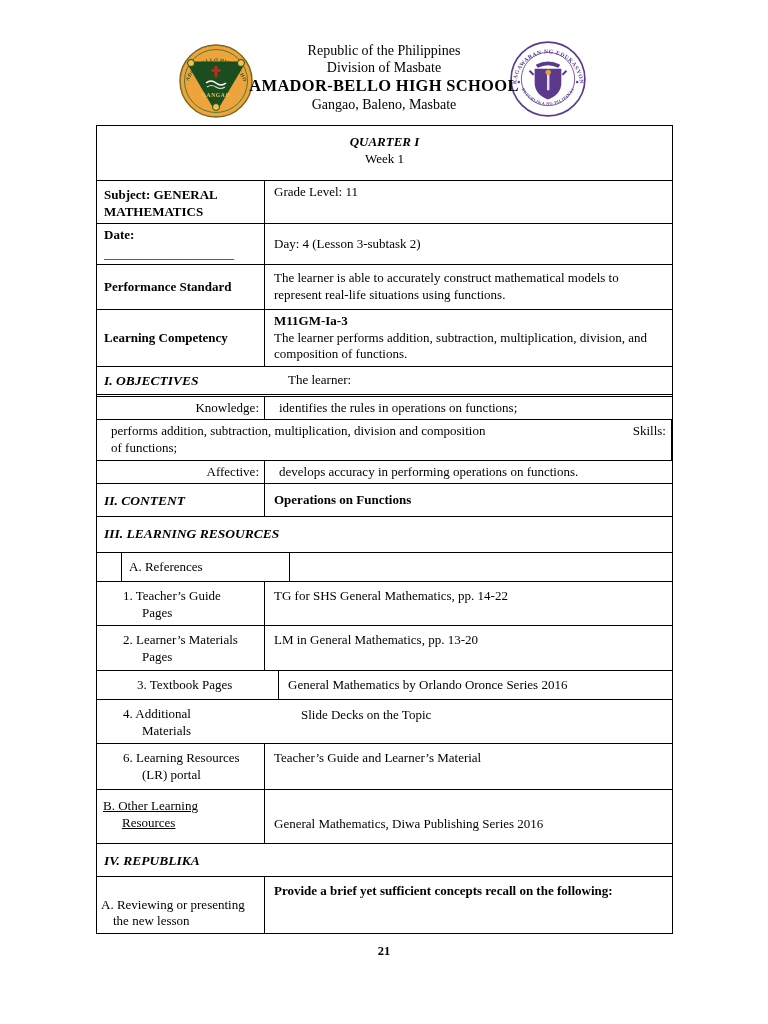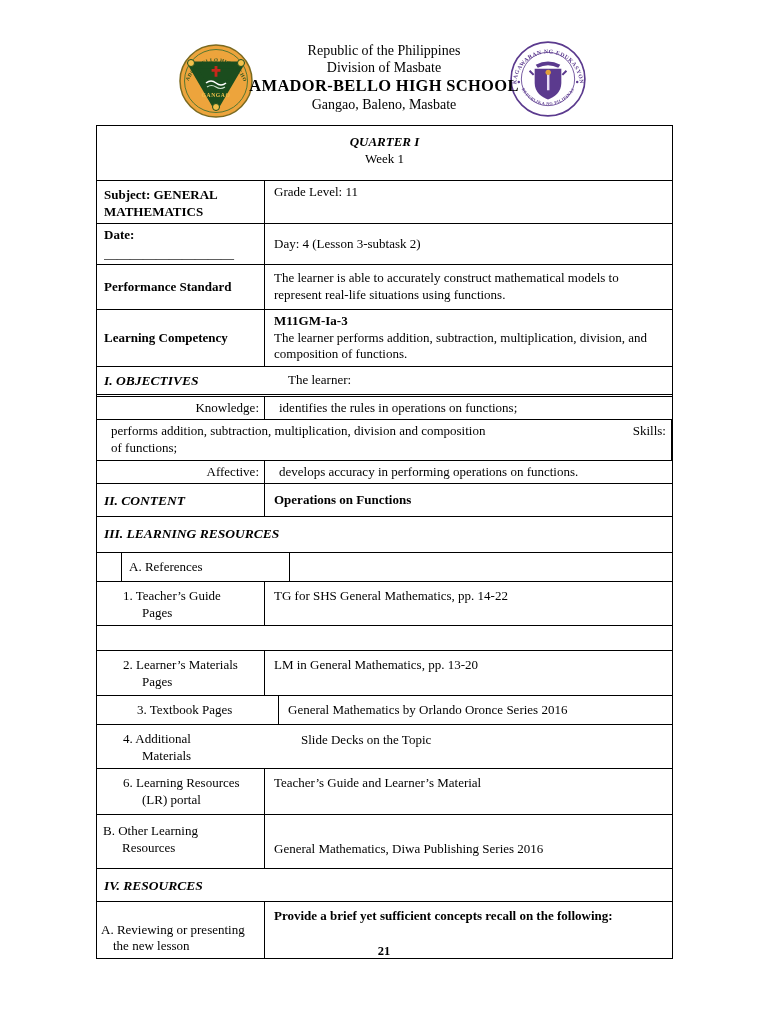--- a/index.html
+++ b/index.html
@@ -28,21 +28,21 @@
   .bi { font-weight:bold; font-style:italic; font-size:13.5px; }
   .vc { display:flex; flex-direction:column; justify-content:center; }
   .ra { text-align:right; padding-right:5px; }
   .objtext { padding-left:14px; }
   .learner-cell { padding-left:23px; }
   .titlecell { flex:1; text-align:center; padding:8px 4px 6px 4px; }
   .title-line1 { font-weight:bold; font-size:13px;font-style:italic; }
   .title-line2 { font-size:13px; }
   .sectioncell { flex:1; padding:8px 6px 6px 7px; }
   .hang-num { padding-left:45px; text-indent:-19px; padding-top:6px; }
-  .hang-b   { padding-left:25px; text-indent:-19px; padding-top:8px; }
+  .hang-b   { padding-left:25px; text-indent:-19px; padding-top:8px;text-decoration:underline; }
   .hang-a   { padding-left:16px; text-indent:-12px; padding-top:20px; }
   .indent-more { padding-left:36px; padding-top:7px; }
   .push-down { padding-top:26px; }
   .pt6 { padding-top:6px; }
   .blank-line { display:block; margin-top:2px; letter-spacing:0; font-weight:normal; overflow:hidden; white-space:nowrap; height:15px; }
   .comp-code { font-weight:bold; }
 
   .page-number { position:absolute; top:944px; left:0; width:768px; text-align:center; font-weight:bold; font-size:12.5px; }
 </style>
 </head>
@@ -147,21 +147,21 @@
       </div>
       <div class="row" style="min-height: 30px; margin-left: 24px;">
         <div class="cell lc pt6">A.  References</div>
         <div class="cell rc "></div>
       </div>
       <div class="row" style="min-height: 45px;">
         <div class="cell lc hang-num">1.  Teacher’s Guide
 Pages</div>
         <div class="cell rc pt6">TG for SHS General Mathematics,   pp. 14-22</div>
       </div>
-      <div class="row" style="min-height: 46px; margin-top: 25px;">
+      <div class="row" style="min-height: 46px;">
         <div class="cell lc hang-num">2.  Learner’s Materials
 Pages</div>
         <div class="cell rc pt6">LM in General Mathematics, pp. 13-20</div>
       </div>
       <div class="row" style="min-height: 30px; padding-left: 14px;">
         <div class="cell lc hang-num">3.  Textbook Pages</div>
         <div class="cell rc pt6">General Mathematics by Orlando Oronce Series 2016</div>
       </div>
       <div class="row nodiv" style="min-height: 45px;">
         <div class="cell lc hang-num">4.  Additional
@@ -172,21 +172,21 @@
         <div class="cell lc hang-num">6.  Learning Resources
 (LR) portal</div>
         <div class="cell rc pt6">Teacher’s Guide and Learner’s Material</div>
       </div>
       <div class="row" style="min-height: 55px;">
         <div class="cell lc hang-b">B.  Other Learning
 Resources</div>
         <div class="cell rc push-down">General Mathematics, Diwa Publishing Series 2016</div>
       </div>
       <div class="row" style="min-height: 27px;">
-        <div class="cell sectioncell bi">IV. RESOURCES</div>
+        <div class="cell sectioncell bi">IV. REPUBLIKA</div>
       </div>
       <div class="row" style="min-height: 38px;">
         <div class="cell lc hang-a">A. Reviewing or presenting
 the new lesson</div>
         <div class="cell rc b pt6">Provide a brief yet sufficient concepts recall on the following:</div>
       </div>
     </div>
 
   <div class="page-number">21</div>
 

